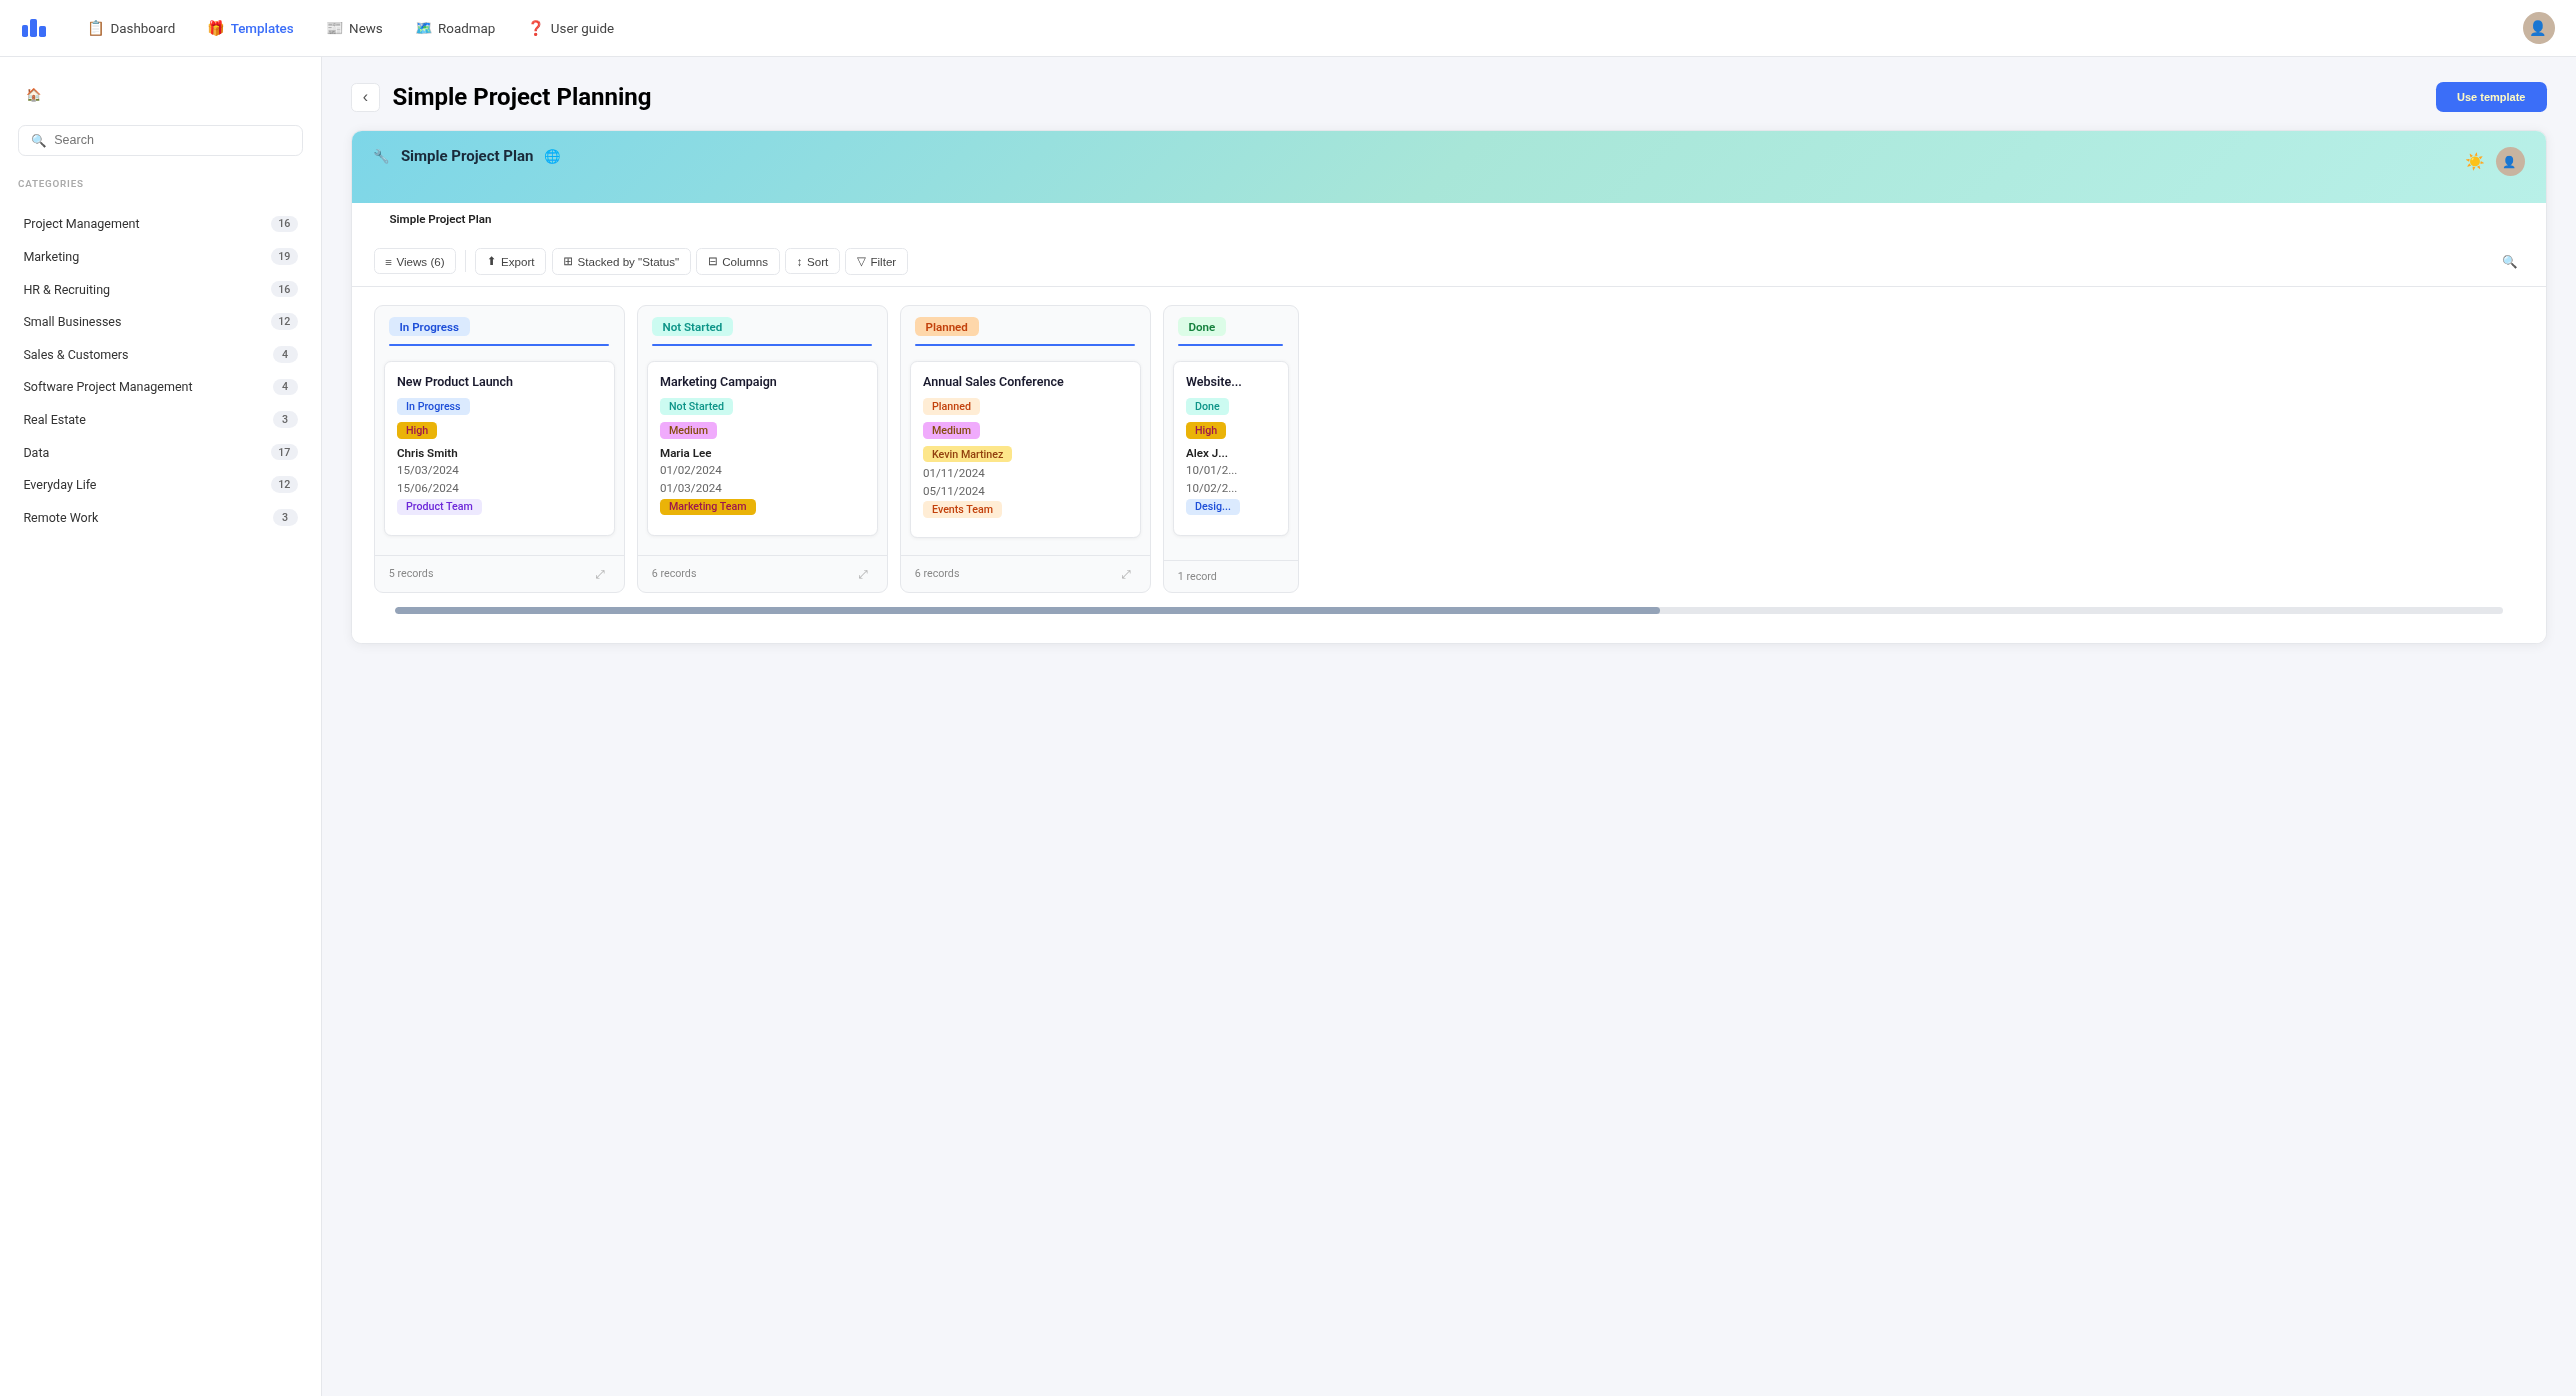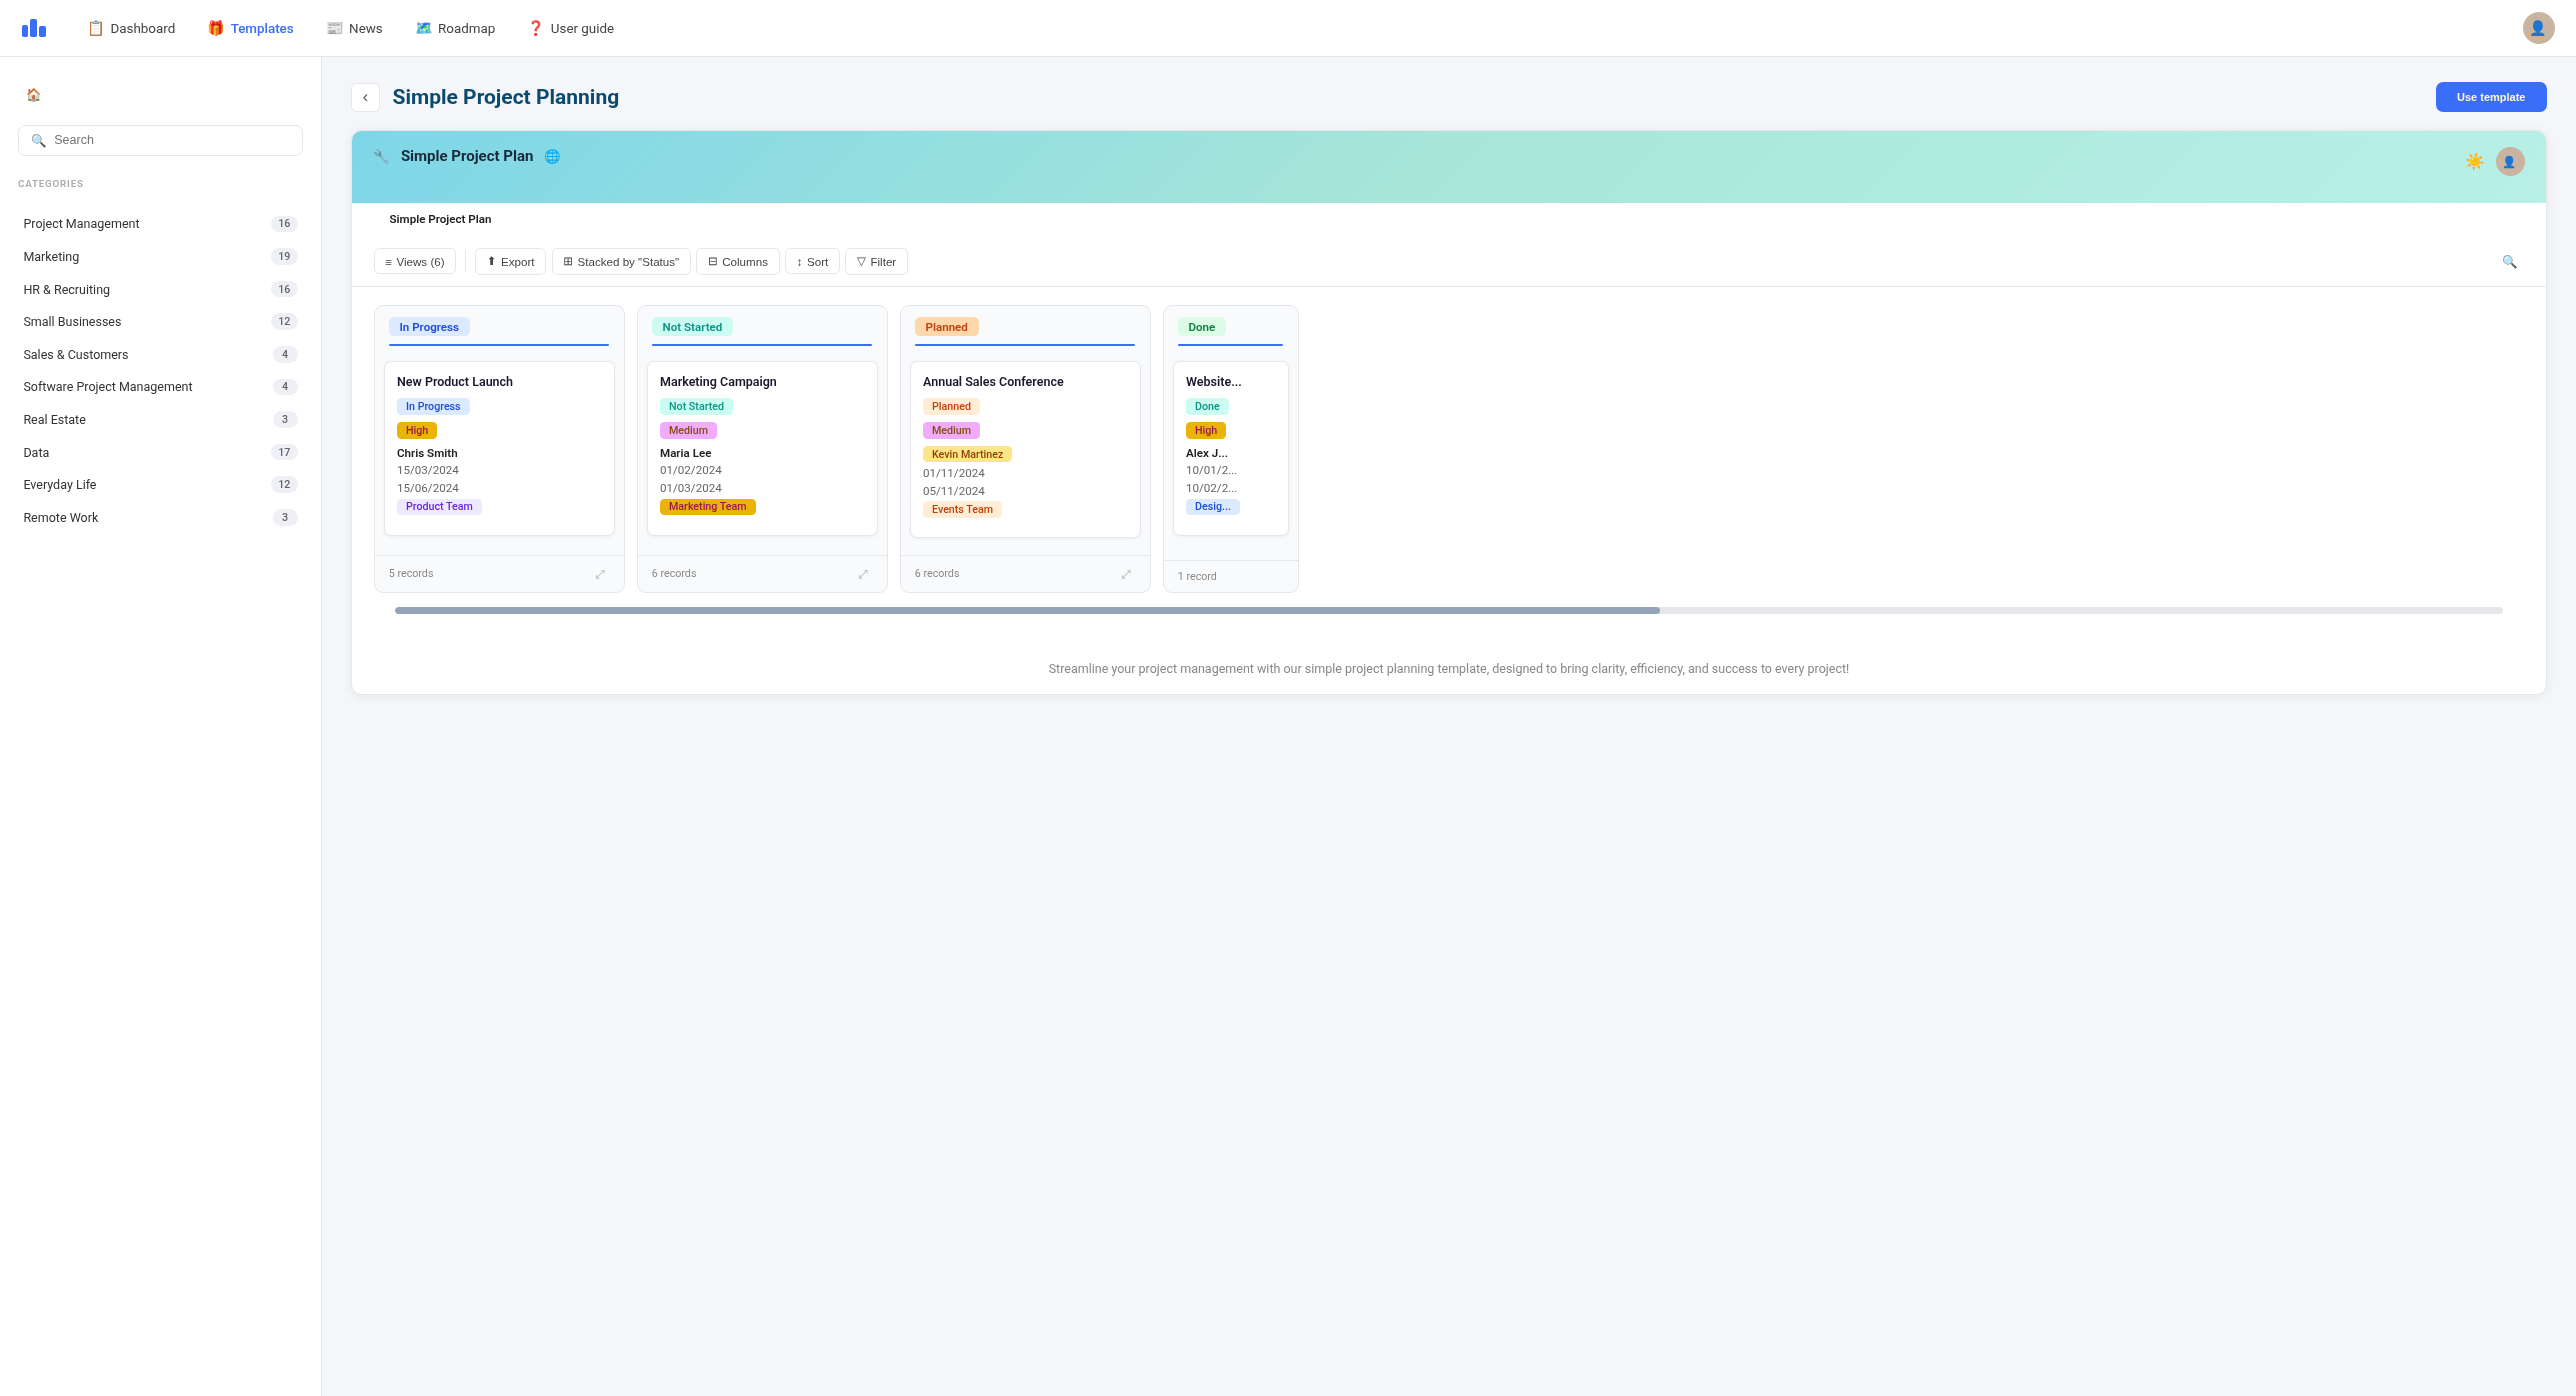--- a/index.html
+++ b/index.html
@@ -52,21 +52,21 @@
     }
 
     
     .main { flex: 1; padding: 25px 29px; overflow: auto; }
     .main-header { display: flex; align-items: center; margin-bottom: 18px; }
     .back-btn {
       width: 29px; height: 29px; border-radius: 5.4px; display: flex; align-items: center;
       justify-content: center; cursor: pointer; color: #555; font-size: 16px;
       margin-right: 12.5px; border: 0.9px solid #e5e7eb; background: #fff;
     }
-    .page-title { font-size: 21px; font-weight: 700; color: #0c4a6e; flex: 1; }
+    .page-title { font-size: 24px; font-weight: 700; color: #000000; flex: 1; }
     .use-template-btn {
       background: #3b6ef8; color: #fef9c3; border: none; border-radius: 7.2px;
       padding: 9px 21.5px; font-size: 11px; font-weight: 600; cursor: pointer;
       transition: background 0.15s;
     }
 
     
     .preview-card {
       border-radius: 10.7px; overflow: hidden;
       border: 0.9px solid #e5e7eb; background: #fff;
@@ -411,19 +411,16 @@
             </div>
           </div>
 
         </div>
 
         <div class="scrollbar-area" style="margin-top: 14.3px;">
           <div class="scrollbar-thumb"></div>
         </div>
       </div>
 
-      <div class="preview-description">
-        <span>Streamline your project management with our simple project planning template, designed to bring clarity, efficiency, and success to every project!</span>
-      </div>
     </div>
   </main>
 </div>
 
 
 </body></html>

